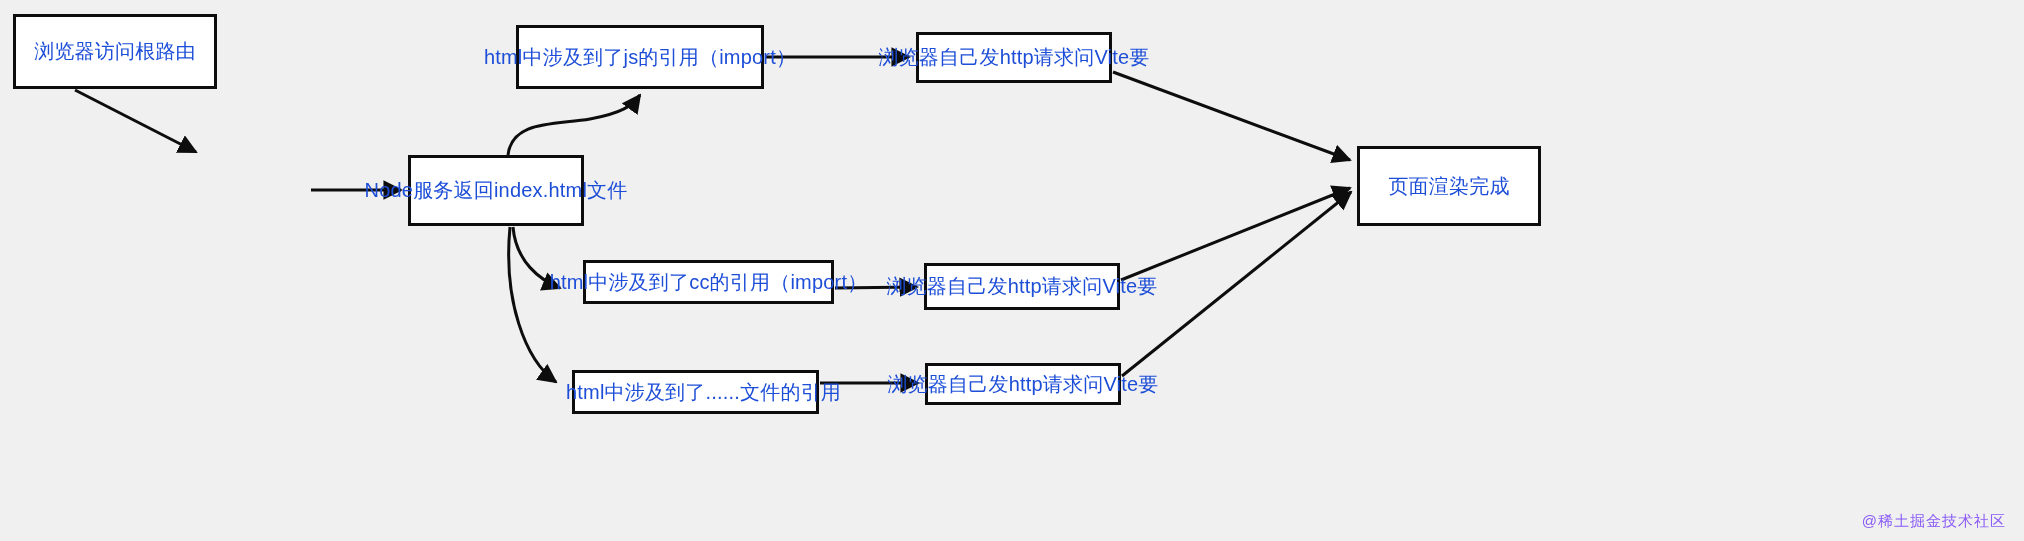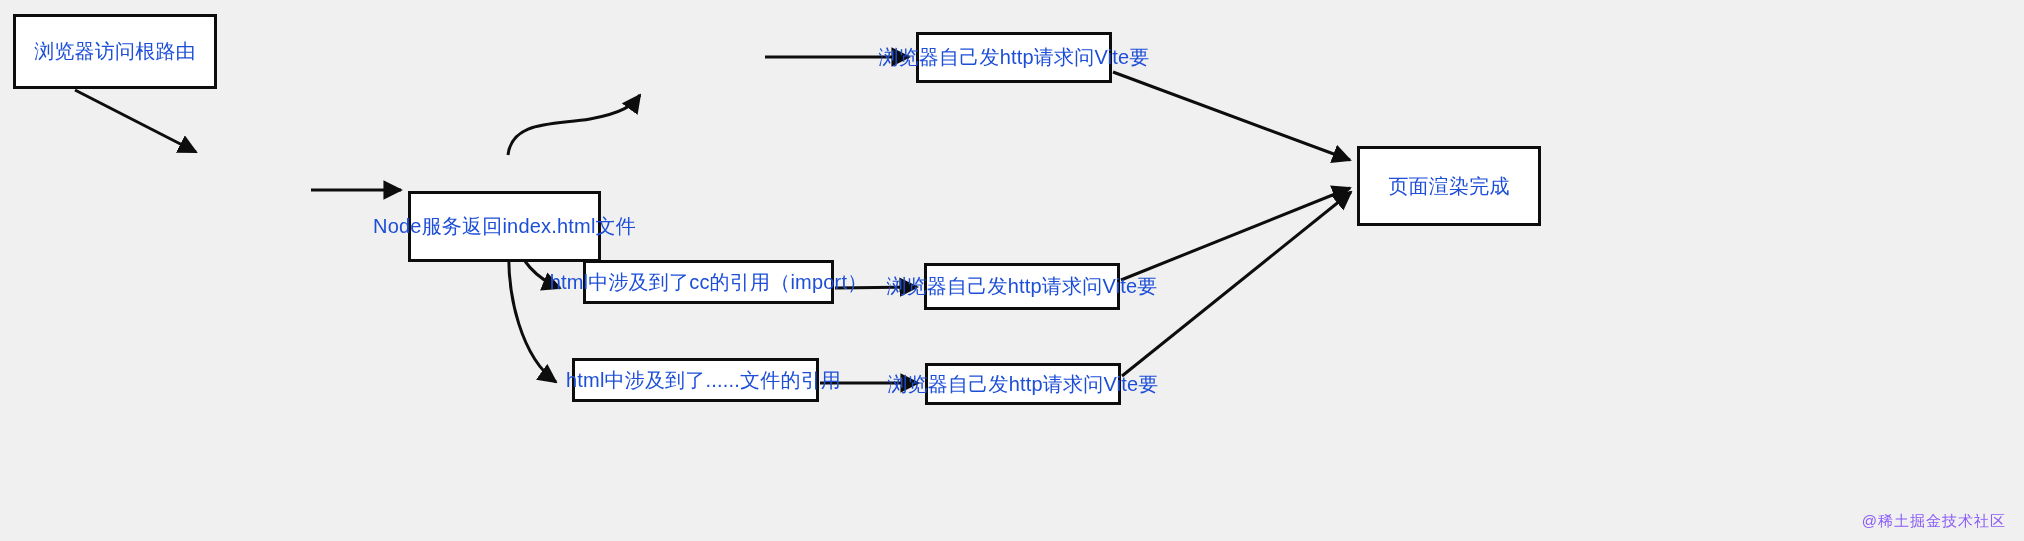--- a/index.html
+++ b/index.html
@@ -46,24 +46,24 @@
     font-size: 15px;
     color: #8b5cf6;
     letter-spacing: 1px;
     z-index: 3;
     white-space: nowrap;
   }
 
   
   #n-browser-root      { left: 13px;   top: 14px;  width: 204px; height: 75px; }
   #n-vite-node-http    { left: 89px;   top: 155px; width: 221px; height: 71px; }
-  #n-node-index-html   { left: 408px;  top: 155px; width: 193px; height: 71px; margin-top: 36px; }
+  #n-node-index-html   { left: 408px;  top: 155px; width: 176px; height: 71px; }
   #n-html-js-import    { left: 516px;  top: 25px;  width: 248px; height: 64px; }
   #n-html-cc-import    { left: 583px;  top: 260px; width: 251px; height: 44px; }
-  #n-html-other-import { left: 572px;  top: 358px; width: 247px; height: 44px; padding-left: 16px; }
+  #n-html-other-import { left: 572px;  top: 370px; width: 247px; height: 44px; padding-left: 16px; }
   #n-req-vite-top      { left: 916px;  top: 32px;  width: 196px; height: 51px; }
   #n-req-vite-mid      { left: 924px;  top: 263px; width: 196px; height: 47px; }
   #n-req-vite-bottom   { left: 925px;  top: 363px; width: 196px; height: 42px; }
   #n-page-rendered     { left: 1357px; top: 146px; width: 184px; height: 80px; }
 </style>
 </head>
 <body>
 
 <div id="canvas">
 
@@ -99,20 +99,23 @@
 
   <div class="node" id="n-browser-root">
     <span class="label">浏览器访问根路由</span>
   </div>
 
 
   <div class="node" id="n-node-index-html">
     <span class="label">Node服务返回index.html文件</span>
   </div>
 
+  <div class="node" id="n-html-js-import">
+    <span class="label">html中涉及到了js的引用（import）</span>
+  </div>
 
   <div class="node" id="n-html-cc-import">
     <span class="label">html中涉及到了cc的引用（import）</span>
   </div>
 
   <div class="node" id="n-html-other-import">
     <span class="label">html中涉及到了......文件的引用</span>
   </div>
 
   <div class="node" id="n-req-vite-top">

